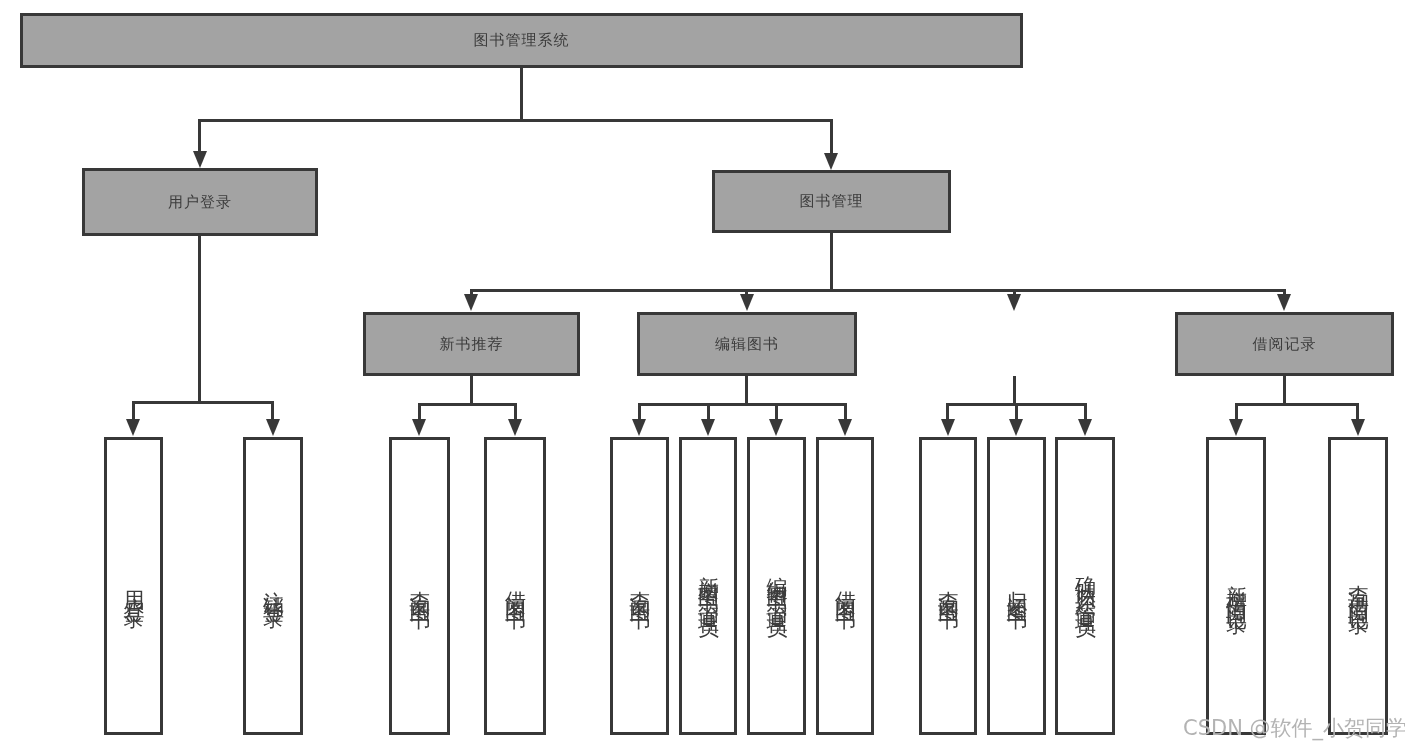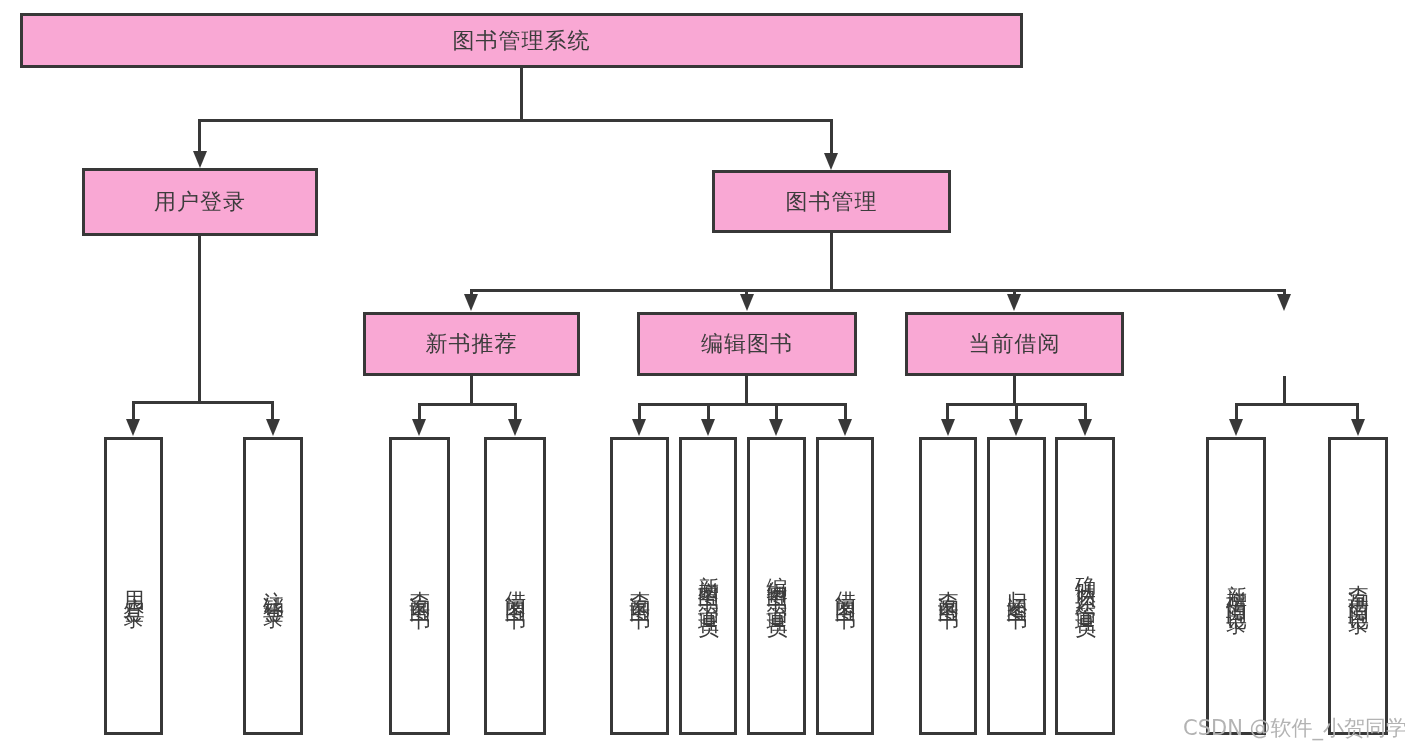--- a/index.html
+++ b/index.html
@@ -1,23 +1,23 @@
 <!DOCTYPE html>
 <html><head>
 <meta charset="utf-8">
 <style>
   html,body{margin:0;padding:0;background:#ffffff;}
   #stage{
     position:relative;width:1405px;height:747px;background:#ffffff;overflow:hidden;
     font-family:"DejaVu Sans","Liberation Sans",sans-serif;
   }
   .box{
-    position:absolute;box-sizing:border-box;background:#f9a8d4;border:3px solid #383838;
+    position:absolute;box-sizing:border-box;background:#a3a3a3;border:3px solid #383838;
     display:flex;align-items:center;justify-content:center;
-    font-size:22px;color:#3c3c3c;letter-spacing:1px;white-space:nowrap;
+    font-size:15px;color:#3c3c3c;letter-spacing:1px;white-space:nowrap;
   }
   .vbox{
     position:absolute;box-sizing:border-box;background:#ffffff;border:3px solid #383838;
     display:flex;align-items:center;justify-content:center;
     writing-mode:vertical-rl;font-size:21px;color:#3c3c3c;letter-spacing:6px;
     line-height:1;overflow:hidden;
   }
   .vl{position:absolute;width:3px;background:#383838;}
   .hl{position:absolute;height:3px;background:#383838;}
   .arr{position:absolute;width:0;height:0;border-left:7px solid transparent;
@@ -32,21 +32,21 @@
 
 <div id="stage">
 
   <div class="box" style="left:20px;top:13px;width:1003px;height:55px;">图书管理系统</div>
 
   <div class="box" style="left:82px;top:168px;width:236px;height:68px;">用户登录</div>
   <div class="box" style="left:712px;top:170px;width:239px;height:63px;">图书管理</div>
 
   <div class="box" style="left:363px;top:312px;width:217px;height:64px;">新书推荐</div>
   <div class="box" style="left:637px;top:312px;width:220px;height:64px;">编辑图书</div>
-  <div class="box" style="left:905px;top:312px;width:219px;height:64px;">当前借阅</div>
+  <div class="box" style="left:1175px;top:312px;width:219px;height:64px;">借阅记录</div>
 
   <div class="vbox" style="left:104px;top:437px;width:59px;height:298px;">用户登录</div>
   <div class="vbox" style="left:243px;top:437px;width:60px;height:298px;">注销登录</div>
 
   <div class="vbox" style="left:389px;top:437px;width:61px;height:298px;">查询图书</div>
   <div class="vbox" style="left:484px;top:437px;width:62px;height:298px;">借阅图书</div>
 
   <div class="vbox" style="left:610px;top:437px;width:59px;height:298px;">查询图书</div>
   <div class="vbox" style="left:679px;top:437px;width:58px;height:298px;">新增图书（管理员）</div>
   <div class="vbox" style="left:747px;top:437px;width:59px;height:298px;">编辑图书（管理员）</div>

